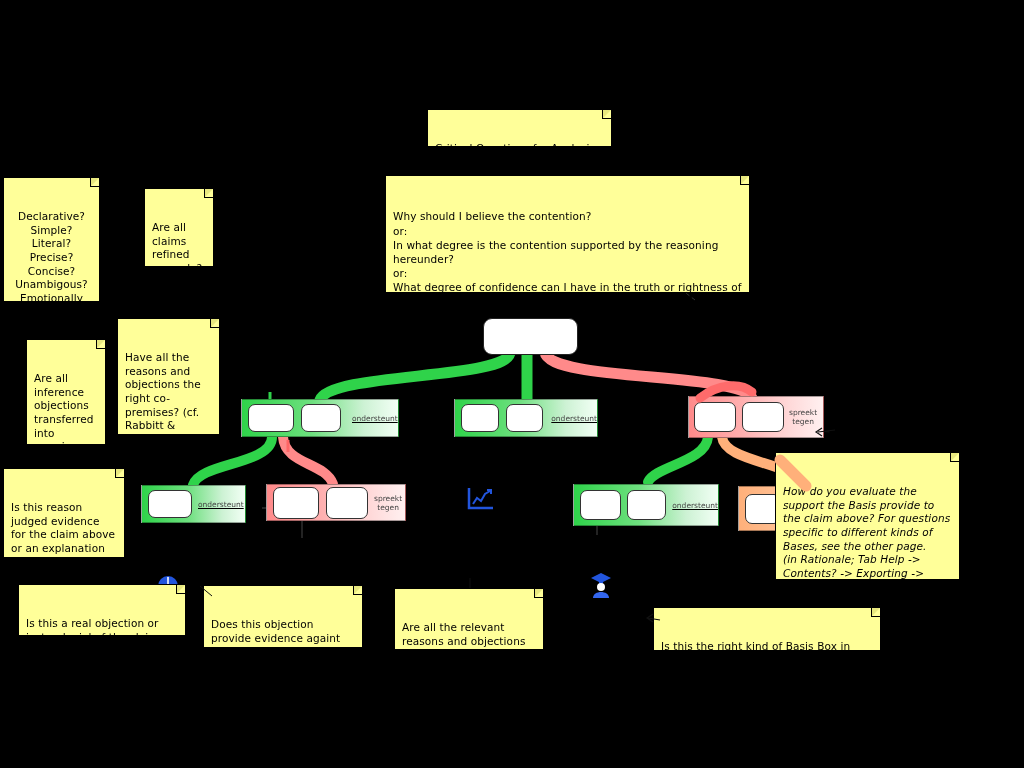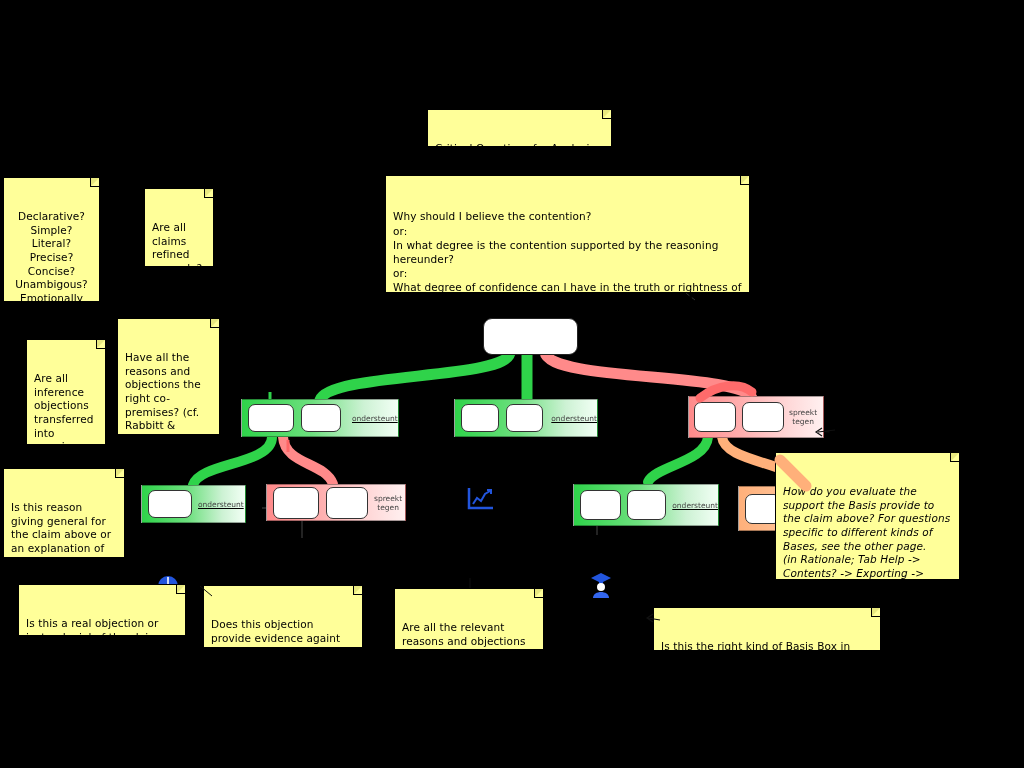--- a/index.html
+++ b/index.html
@@ -243,21 +243,21 @@
 objections
 transferred
 into
 premise
 objections?</span>
   </div>
 
 
   <div class="note" style="left:3px; top:468px; width:122px; height:90px;">
     <span class="corner"></span>
-    <span>Is this reason giving general for the claim above or an explanation of the claim?</span>
+    <span>Is this reason judged evidence for the claim above or an explanation of the claim?</span>
   </div>
 
   <div class="note" style="left:775px; top:452px; width:185px; height:128px; z-index:30;font-style:italic;">
     <span class="corner"></span>
     <span>How do you evaluate the support the Basis provide to the claim above? For questions specific to different kinds of Bases, see the other page.
 (in Rationale; Tab Help -&gt; Contents? -&gt; Exporting -&gt; Basis Boxes; Evaluating Basis boxes).</span>
   </div>
 
   <div class="note" style="left:18px; top:584px; width:168px; height:52px;">
     <span class="corner"></span>

